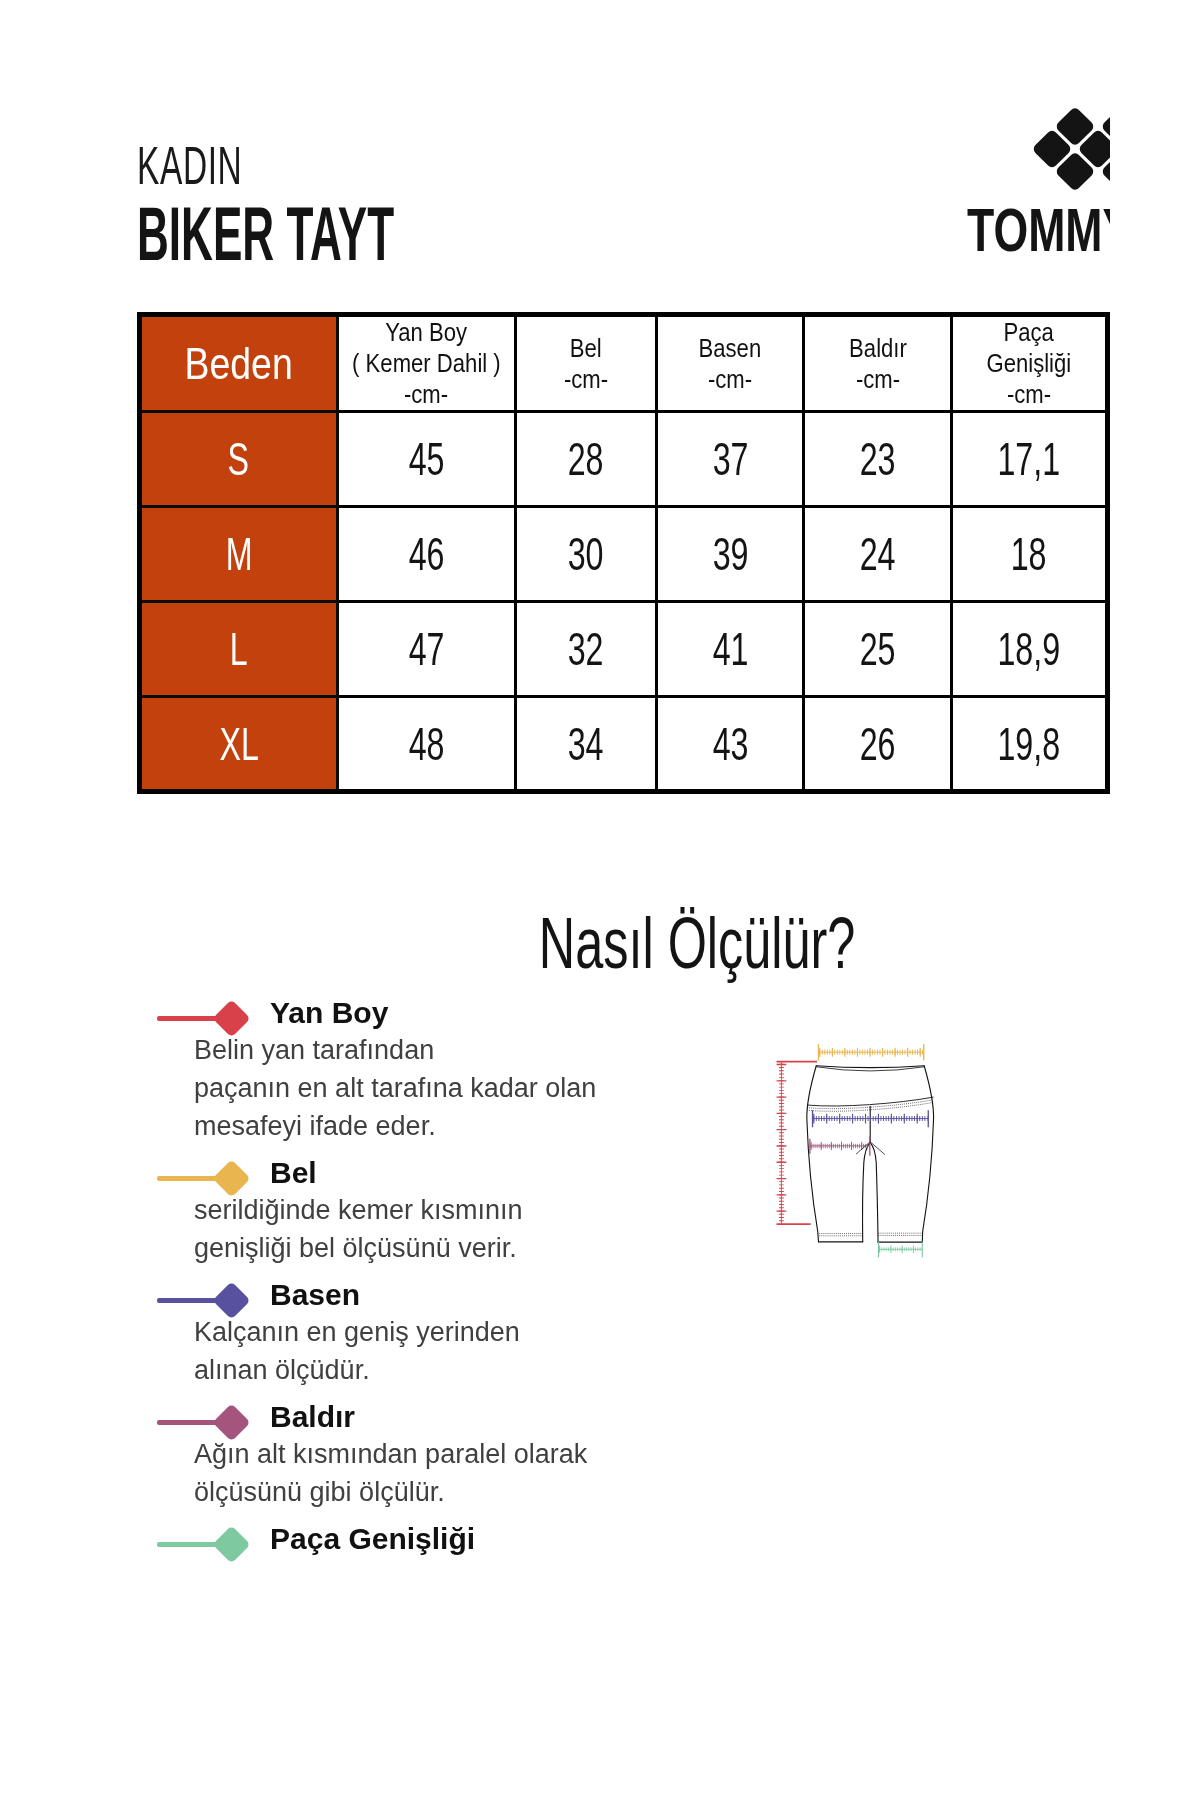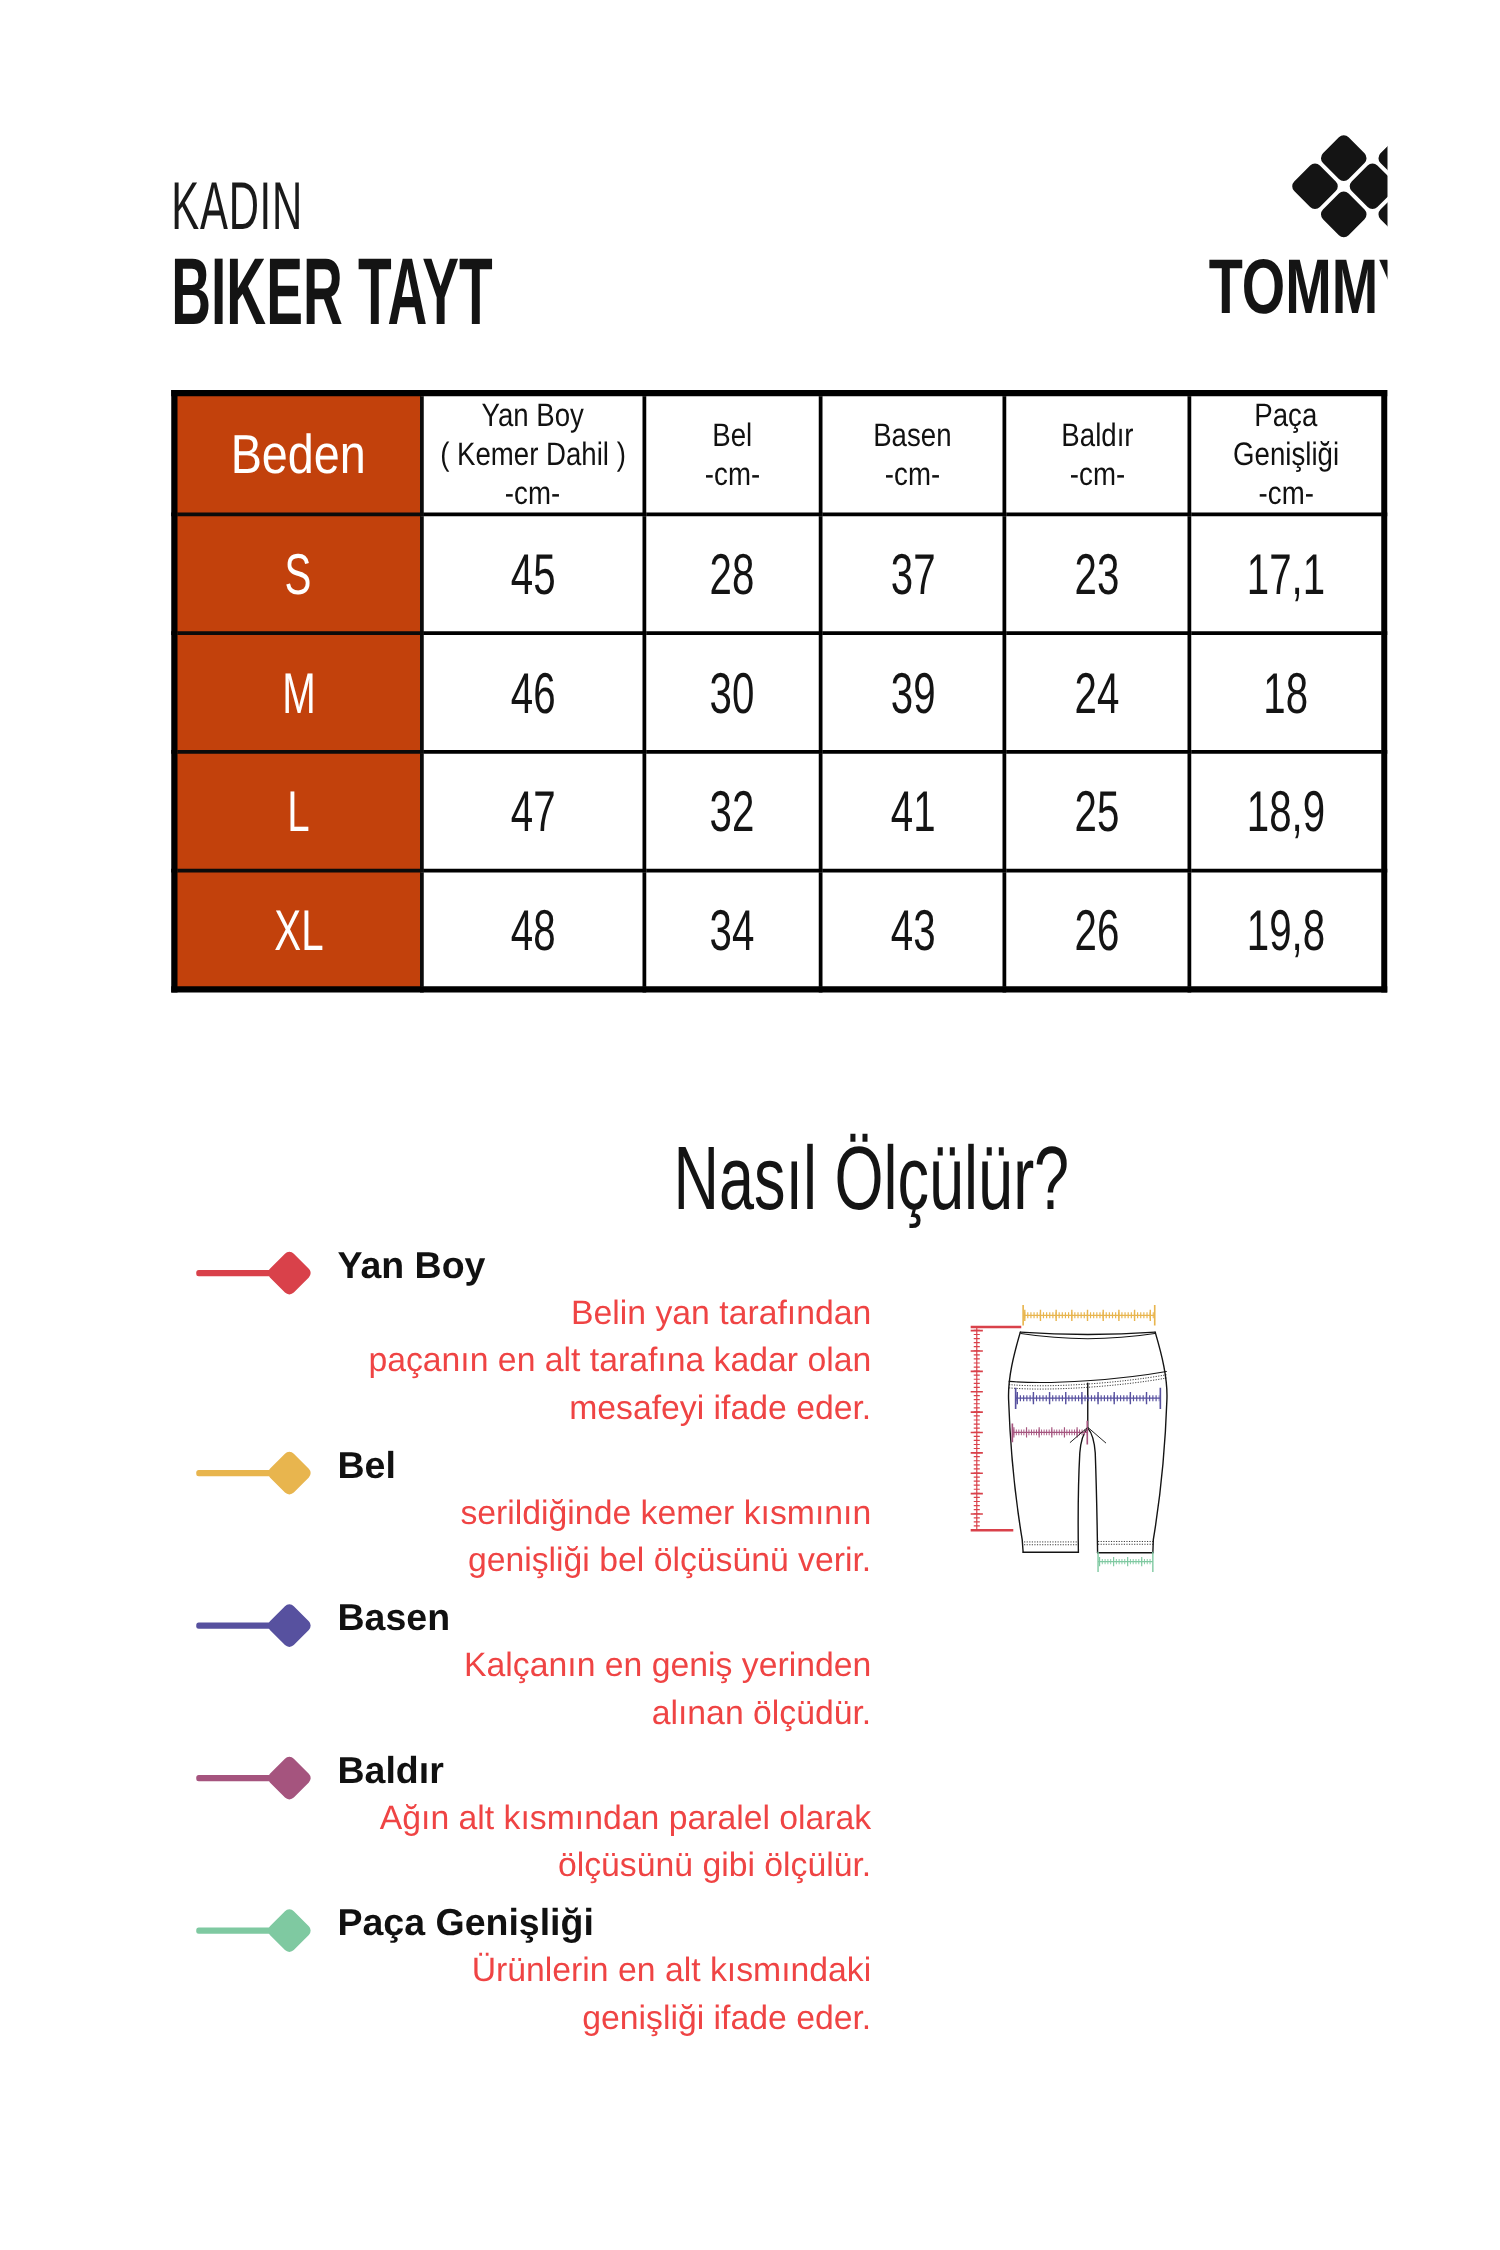--- a/index.html
+++ b/index.html
@@ -44,21 +44,21 @@
   .leg-item { position:relative; margin-bottom:10px; }
   .mk-line { position:absolute; left:20px; top:21px; width:66px; height:5px; border-radius:2px; }
   .mk-diamond { position:absolute; left:81px; top:10px; width:27px; height:27px; border-radius:5px;
                 transform:rotate(45deg); }
   .m0 .mk-line, .m0 .mk-diamond { background:var(--m0); }
   .m1 .mk-line, .m1 .mk-diamond { background:var(--m1); }
   .m2 .mk-line, .m2 .mk-diamond { background:var(--m2); }
   .m3 .mk-line, .m3 .mk-diamond { background:var(--m3); }
   .m4 .mk-line, .m4 .mk-diamond { background:var(--m4); }
   .leg-title { margin-left:133px; font-size:30px; font-weight:700; line-height:36px; color:#111; }
-  .leg-desc  { margin-left:57px; font-size:27px; line-height:38px; color:#ef4444; white-space:nowrap;text-align:right; }
+  .leg-desc  { margin-left:57px; font-size:27px; line-height:38px; color:#404040; white-space:nowrap; }
 
   
   .diagram { position:absolute; left:580px; top:1035px; pointer-events:none; }
   .gl   { stroke:#141414; fill:none; stroke-width:3; stroke-linecap:round; }
   .dot  { stroke:#141414; fill:none; stroke-width:1.8; stroke-dasharray:2.5 3; }
   .rg0  { stroke:var(--m0); }
   .rg1  { stroke:var(--m1); }
   .rg2  { stroke:var(--m2); }
   .rg3  { stroke:var(--m3); }
   .rg4  { stroke:var(--m4); }
@@ -207,24 +207,20 @@
       <div class="leg-desc">
         <div>Ağın alt kısmından paralel olarak</div>
         <div>ölçüsünü gibi ölçülür.</div>
       </div>
     </div>
 
     <div class="leg-item m4">
       <span class="mk-line"></span>
       <span class="mk-diamond"></span>
       <div class="leg-title">Paça Genişliği</div>
-      <div class="leg-desc">
-        <div>Ürünlerin en alt kısmındaki</div>
-        <div>genişliği ifade eder.</div>
-      </div>
     </div>
 
   </div>
 
   <svg class="diagram" width="560" height="620" viewBox="580 1035 1140 1655">
     <svg x="580" y="1035" width="560" height="620" viewBox="580 1035 560 620">
 
       <path fill="#ffffff" stroke="none" d="M793,1117 Q937,1127 1081,1117
         C1095,1165 1108,1215 1106,1262 C1103,1350 1092,1470 1077,1560 L1076,1588 L958,1588
         C956,1500 955,1430 953,1375 C951,1348 946,1332 937,1322 C928,1332 922,1348 920,1375

